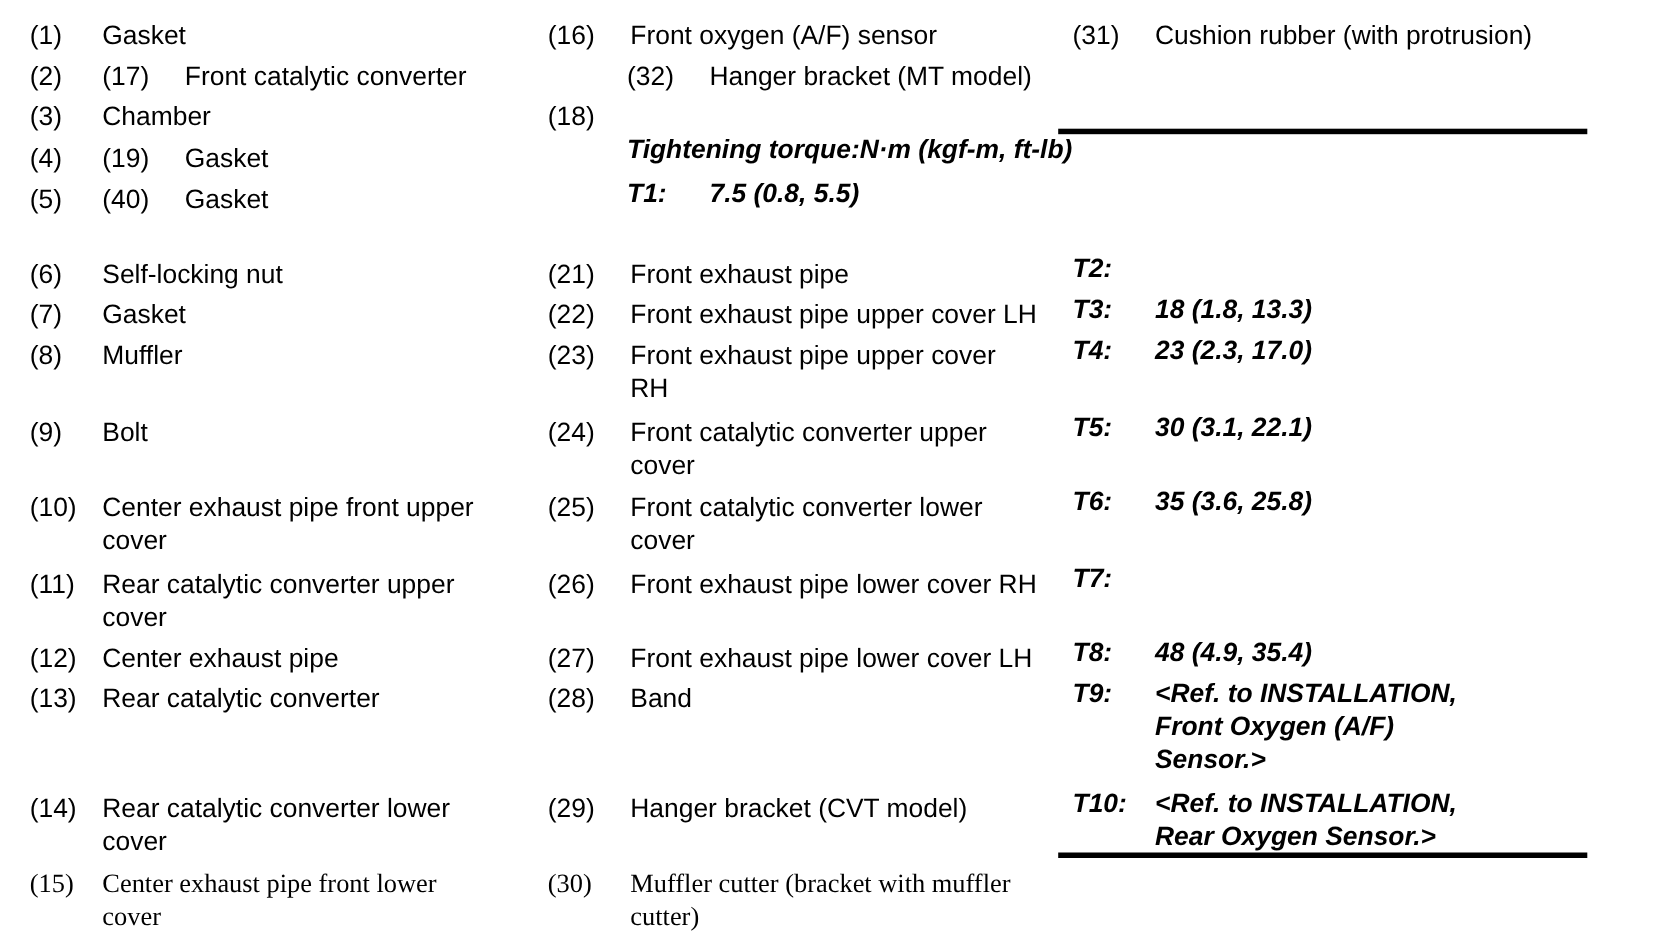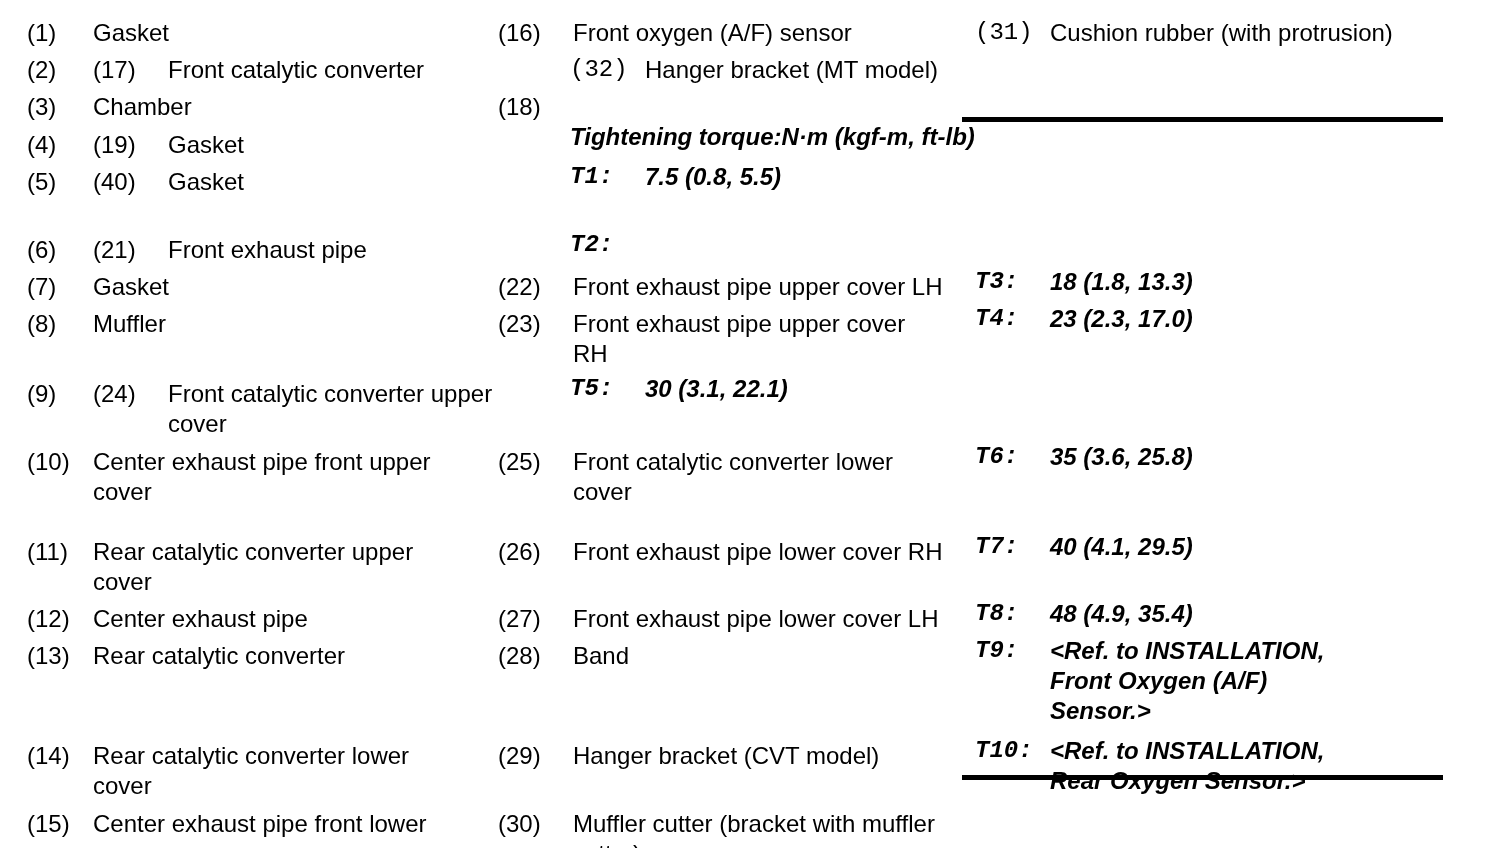--- a/index.html
+++ b/index.html
@@ -20,31 +20,31 @@
     font-weight: 400;
   }
   .grid {
     position: absolute;
     top: 18px;
     left: 27px;
   }
   .row { display: flex; align-items: flex-start; }
   .h37  { height: 37px; }
   .h38  { height: 38px; }
-  .h60  { height: 60px; }
-  .h67  { height: 67px; margin-top: 20px; }
+  .h60  { height: 60px; font-family: Liberation Serif, serif; }
+  .h67  { height: 67px; }
   .h68  { height: 68px; }
   .h70  { height: 70px; }
   .h100 { height: 100px; }
 
   .c1num  { width: 66px;  }
   .c1text { width: 405px; }
   .c2num  { width: 75px;  }
   .c2text { width: 402px; }
-  .c3num  { width: 75px; font-family: Liberation Mono, monospace;  }
+  .c3num  { width: 75px;  }
   .c3text { width: 390px; }
 
   .cell { white-space: pre; display: block; }
 
   
   .tq {
     font-weight: 700;
     font-style: italic;
     position: relative;
     top: -5px;
@@ -115,20 +115,21 @@
     <div class="row h68">
       <span class="cell c1num">(5)</span>
       <span class="cell c2num">(40)</span>
       <span class="cell c2text">Gasket</span>
       <span class="cell c3num tq tlabel">T1:</span>
       <span class="cell c3text tq">7.5 (0.8, 5.5)</span>
     </div>
 
     <div class="row h37">
       <span class="cell c1num">(6)</span>
+      <span class="cell c1text">Self-locking nut</span>
       <span class="cell c2num">(21)</span>
       <span class="cell c2text">Front exhaust pipe</span>
       <span class="cell c3num tq tlabel">T2:</span>
     </div>
 
     <div class="row h37">
       <span class="cell c1num">(7)</span>
       <span class="cell c1text">Gasket</span>
       <span class="cell c2num">(22)</span>
       <span class="cell c2text">Front exhaust pipe upper cover LH</span>
@@ -141,20 +142,21 @@
       <span class="cell c1text">Muffler</span>
       <span class="cell c2num">(23)</span>
       <span class="cell c2text">Front exhaust pipe upper cover
 RH</span>
       <span class="cell c3num tq tlabel">T4:</span>
       <span class="cell c3text tq">23 (2.3, 17.0)</span>
     </div>
 
     <div class="row h68">
       <span class="cell c1num">(9)</span>
+      <span class="cell c1text">Bolt</span>
       <span class="cell c2num">(24)</span>
       <span class="cell c2text">Front catalytic converter upper
 cover</span>
       <span class="cell c3num tq tlabel">T5:</span>
       <span class="cell c3text tq">30 (3.1, 22.1)</span>
     </div>
 
     <div class="row h70">
       <span class="cell c1num">(10)</span>
       <span class="cell c1text">Center exhaust pipe front upper
@@ -166,21 +168,20 @@
       <span class="cell c3text tq">35 (3.6, 25.8)</span>
     </div>
 
     <div class="row h67">
       <span class="cell c1num">(11)</span>
       <span class="cell c1text">Rear catalytic converter upper
 cover</span>
       <span class="cell c2num">(26)</span>
       <span class="cell c2text">Front exhaust pipe lower cover RH</span>
       <span class="cell c3num tq tlabel">T7:</span>
-      <span class="cell c3text tq">40 (4.1, 29.5)</span>
     </div>
 
     <div class="row h37">
       <span class="cell c1num">(12)</span>
       <span class="cell c1text">Center exhaust pipe</span>
       <span class="cell c2num">(27)</span>
       <span class="cell c2text">Front exhaust pipe lower cover LH</span>
       <span class="cell c3num tq tlabel">T8:</span>
       <span class="cell c3text tq">48 (4.9, 35.4)</span>
     </div>

